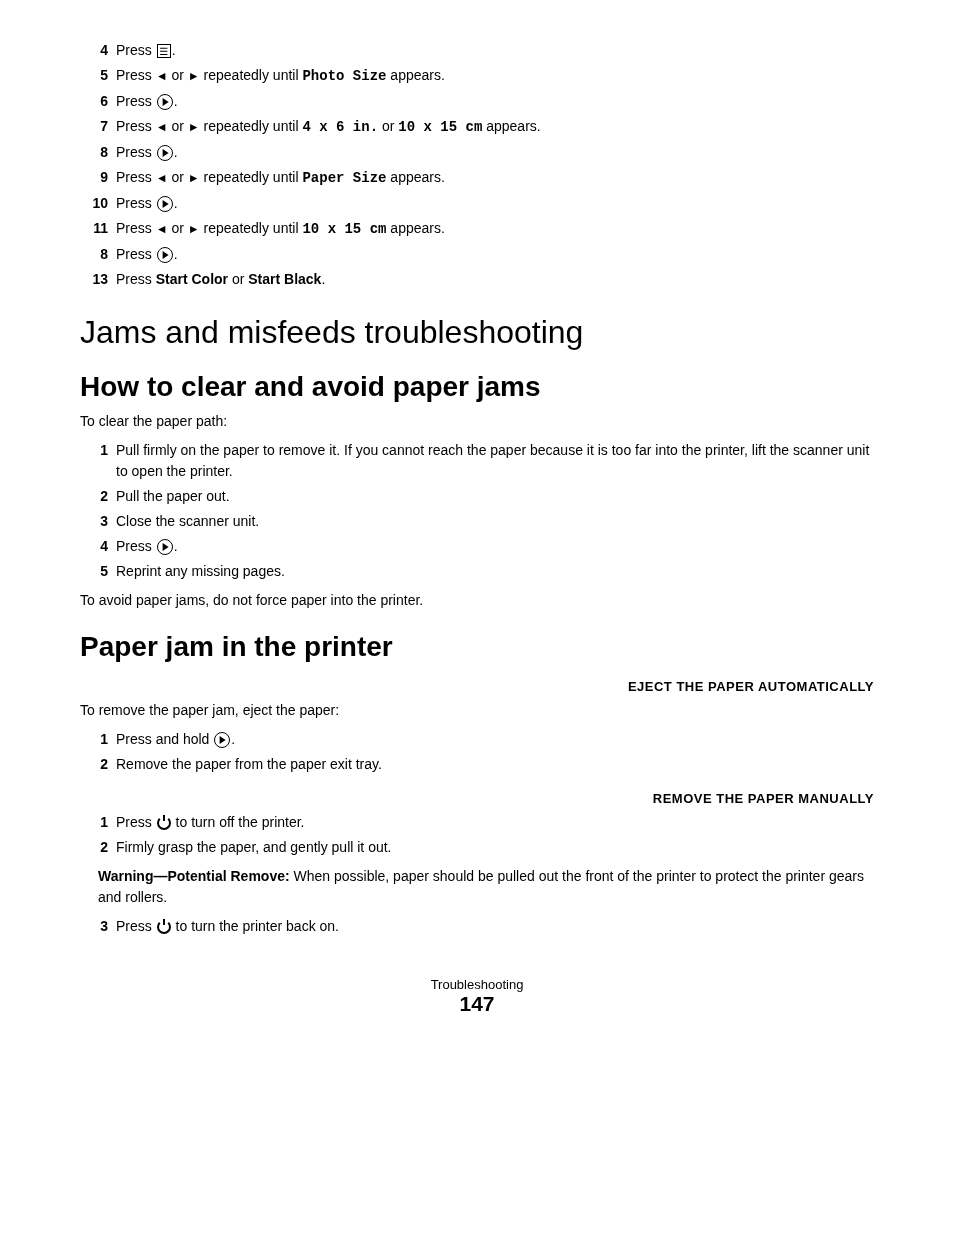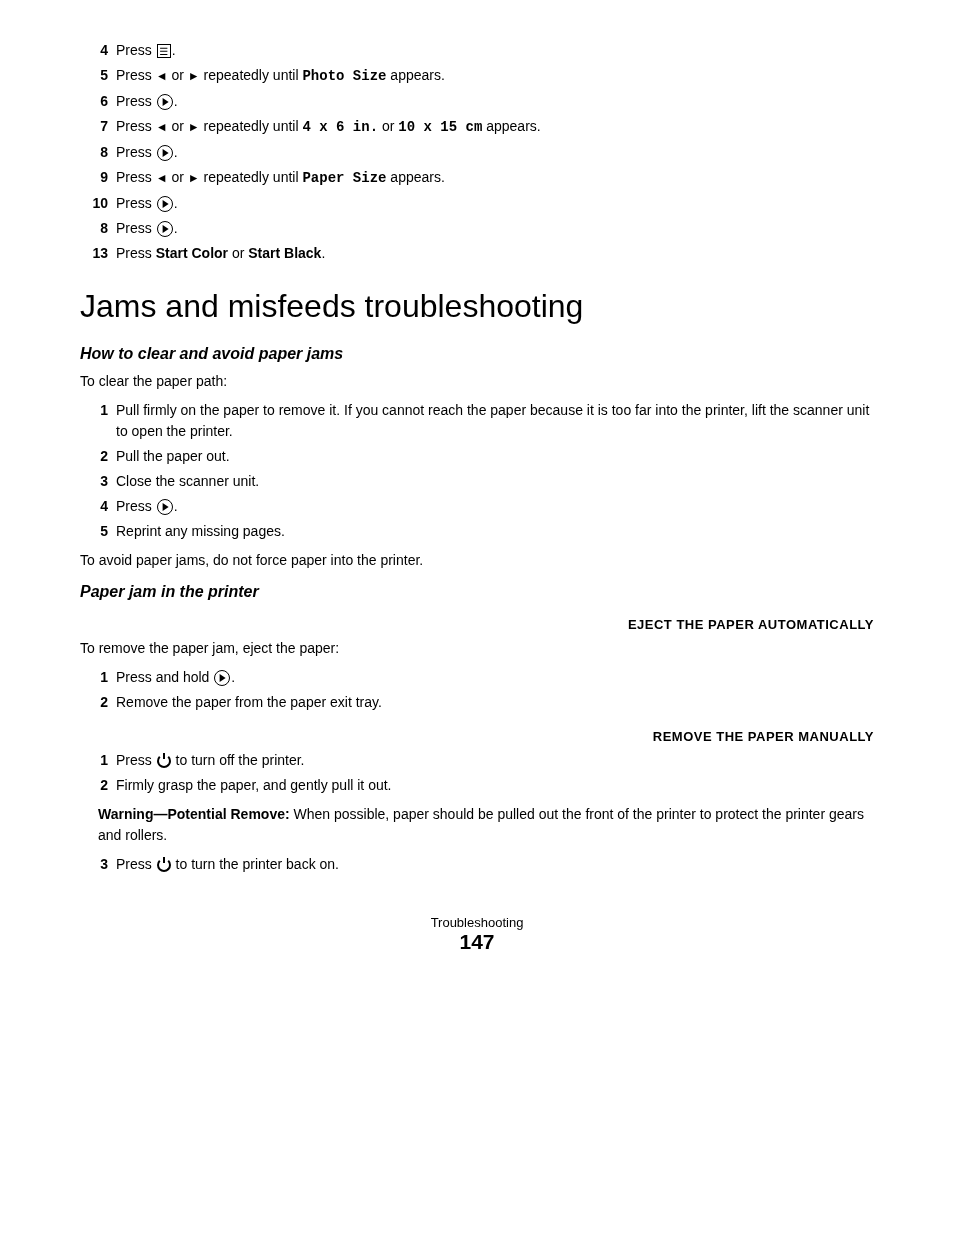--- a/index.html
+++ b/index.html
@@ -37,26 +37,25 @@
     }
     h1.main-title {
       font-size: 32px;
       font-weight: normal;
       font-family: Arial, Helvetica, sans-serif;
       margin-top: 24px;
       margin-bottom: 20px;
       border-top: none;
     }
     h2.section-title {
-      font-size: 16px;
-      font-weight: bold;
-      font-family: Arial, Helvetica, sans-serif;
-      margin-top: 12px;
+      font-size: 28px;
+      font-weight: bold;
+      font-family: Arial, Helvetica, sans-serif;
+      margin-top: 20px;
       margin-bottom: 8px;
-      font-style: italic;
     }
     h3.subsection-title {
       font-size: 13px;
       font-weight: bold;
       font-variant: small-caps;
       letter-spacing: 0.5px;
       font-family: Arial, Helvetica, sans-serif;
       margin-top: 16px;
       margin-bottom: 6px;
       text-transform: uppercase;
@@ -182,20 +181,24 @@
   </li>
   <li>
     <span class="num">9</span>
     <span class="content">Press <span class="arrow-left">◄</span> or <span class="arrow-right">►</span> repeatedly until <code>Paper Size</code> appears.</span>
   </li>
   <li>
     <span class="num">10</span>
     <span class="content">Press <span class="resume-icon"></span>.</span>
   </li>
   <li>
+    <span class="num">11</span>
+    <span class="content">Press <span class="arrow-left">◄</span> or <span class="arrow-right">►</span> repeatedly until <code>10 x 15 cm</code> appears.</span>
+  </li>
+  <li>
     <span class="num">8</span>
     <span class="content">Press <span class="resume-icon"></span>.</span>
   </li>
   <li>
     <span class="num">13</span>
     <span class="content">Press <strong>Start Color</strong> or <strong>Start Black</strong>.</span>
   </li>
 </ol>
 
 <h1 class="main-title">Jams and misfeeds troubleshooting</h1>

